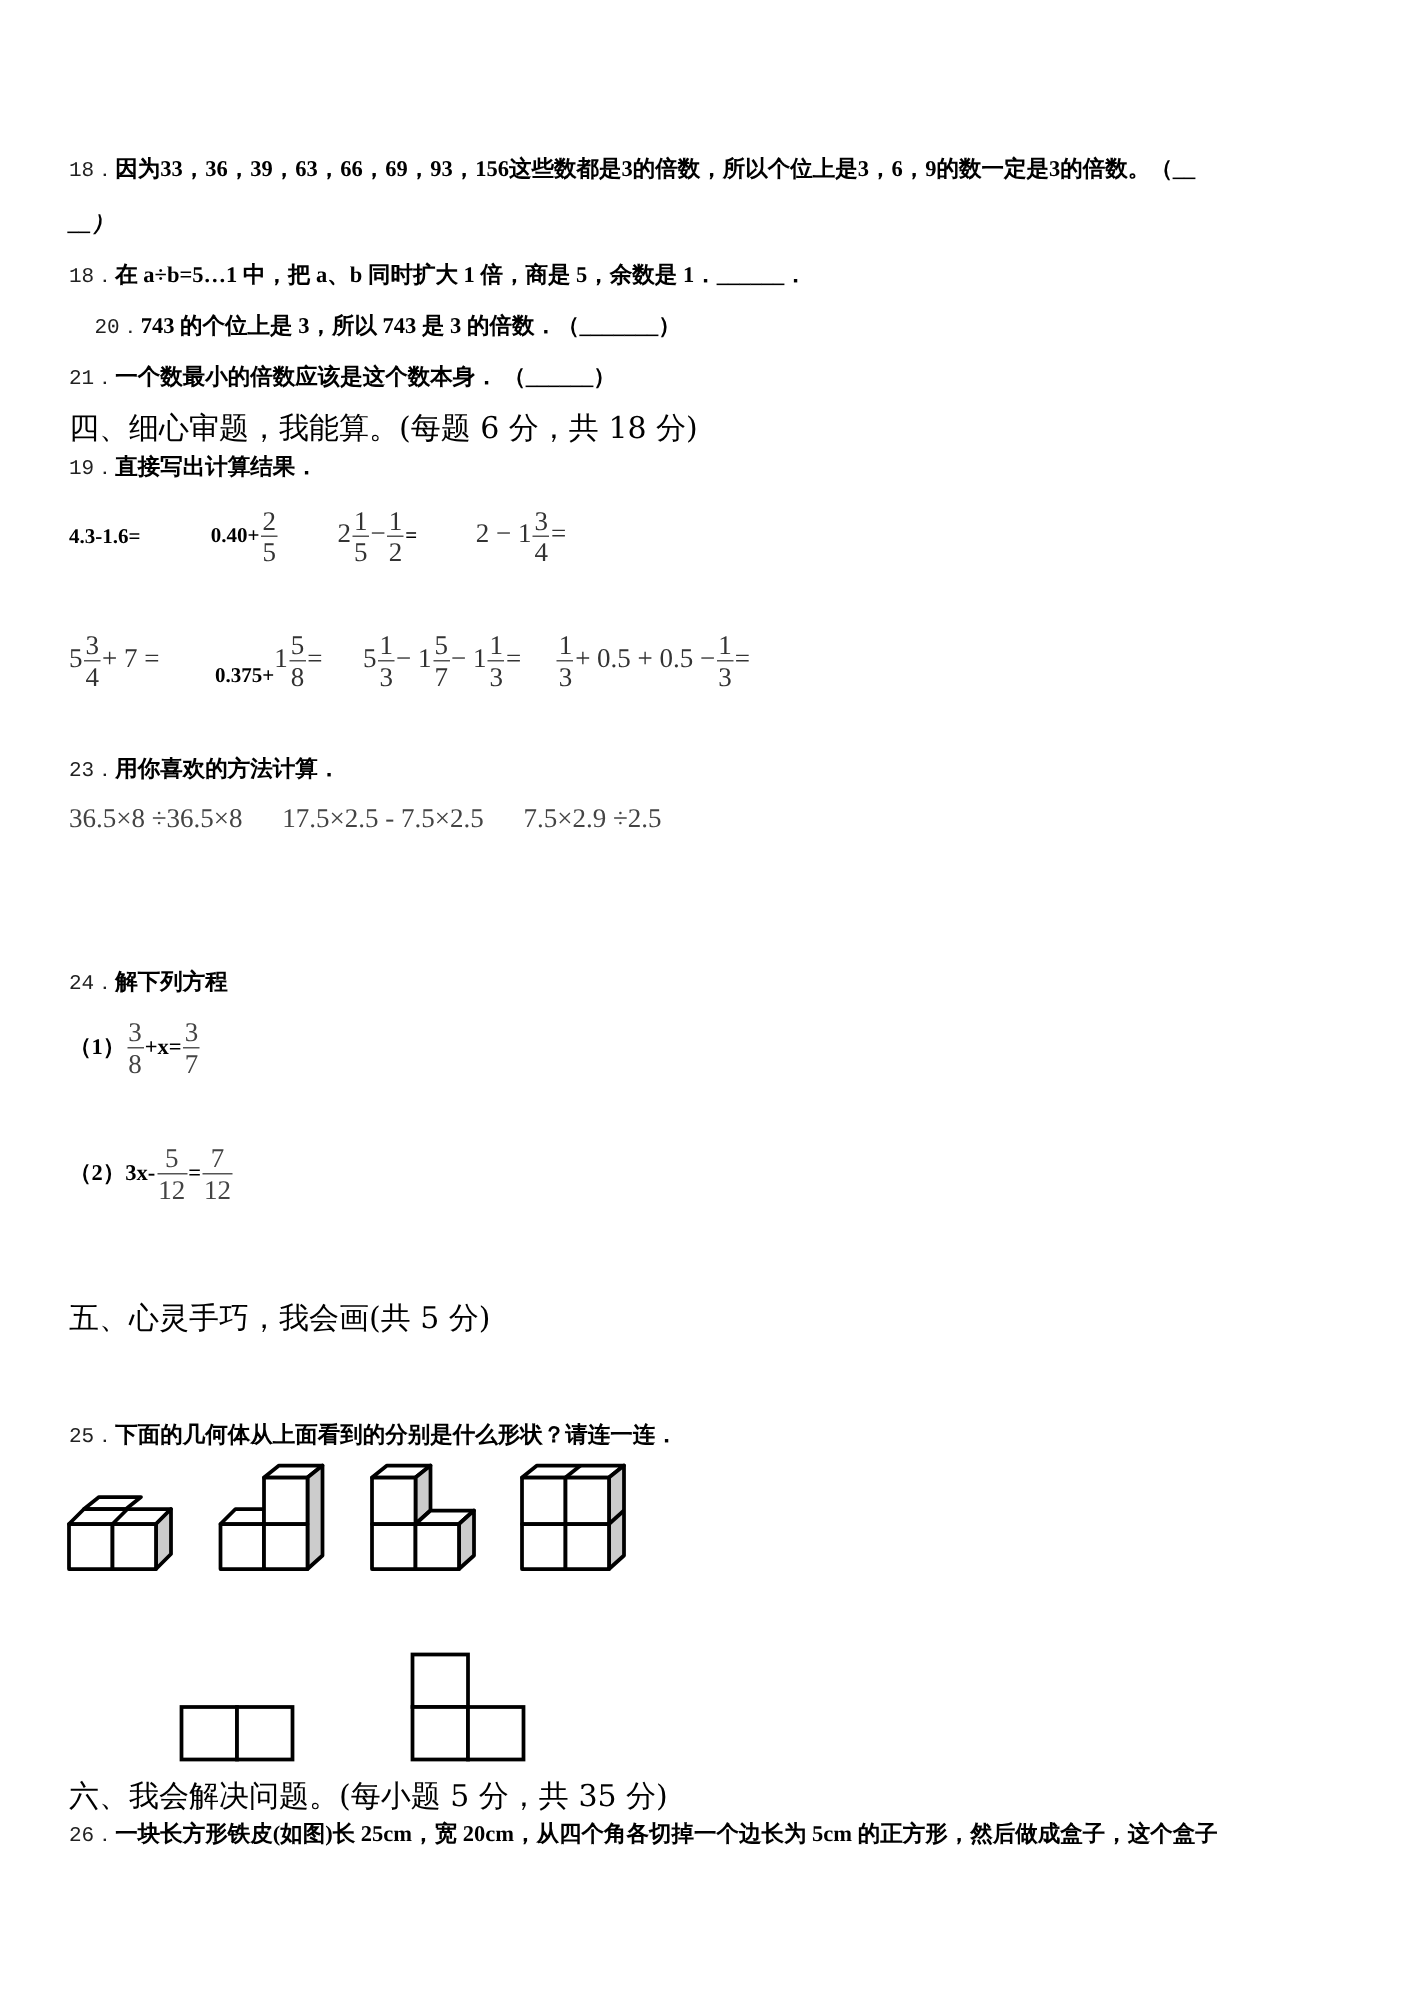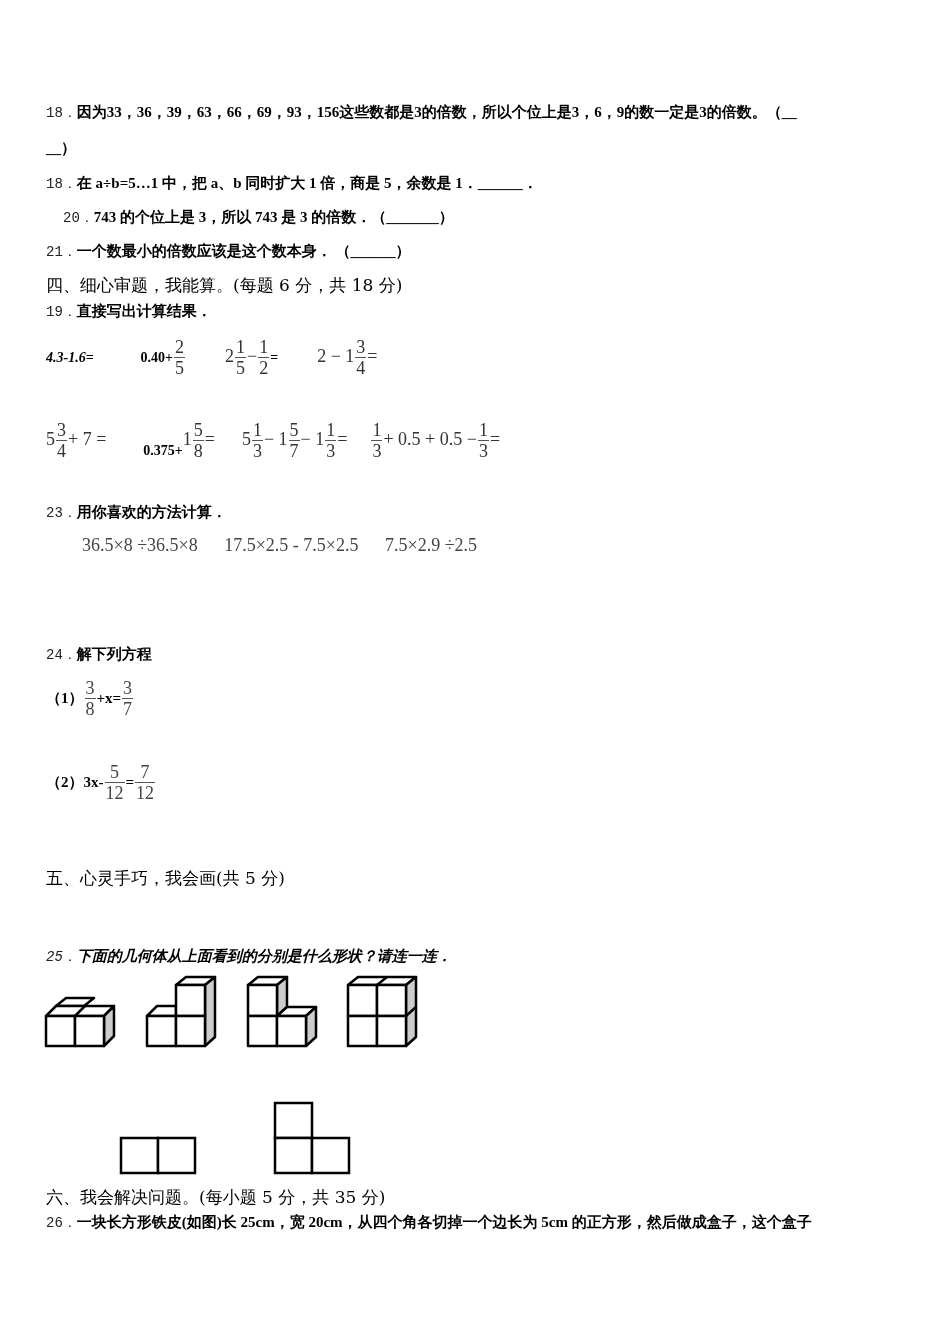--- a/index.html
+++ b/index.html
@@ -1,38 +1,38 @@
 <!DOCTYPE html>
 <html><head>
   <meta charset="utf-8">
   <style>
     html, body { margin: 0; padding: 0; background: #ffffff; }
     body { width: 950px; height: 1344px; position: relative; overflow: hidden;
            font-family: "DejaVu Serif", "Liberation Serif", serif; color: #000; }
     .line { position: absolute; left: 46px; font-size: 15px; line-height: 20px; white-space: nowrap; }
     .num { font-family: "Liberation Mono", "DejaVu Sans Mono", monospace; font-size: 14px; color: #222; font-weight: normal; }
     .b { font-weight: bold; font-family: "Liberation Serif", "DejaVu Serif", serif; }
-    .sec { font-size: 17px; }
+    .sec { font-size: 20px; }
     .math { position: absolute; font-family: "Liberation Serif", "DejaVu Serif", serif; font-size: 18px; color: #333; white-space: nowrap; }
     .bold-math { font-weight: bold; font-size: 14px; color: #000; font-family: "Liberation Serif", serif; }
     .frac { display: inline-block; vertical-align: middle; text-align: center; margin: 0 1px; }
     .frac span { display: block; line-height: 20px; padding: 0 1px; }
     .frac .top { border-bottom: 1px solid #555; }
     .gray { color: #444; }
-    .calc { position: absolute; left: 46px; top: 535px; font-family: "Liberation Serif", serif; font-size: 18px; color: #444; white-space: nowrap; margin-left: 36px; }
+    .calc { position: absolute; left: 46px; top: 535px; font-family: "Liberation Serif", serif; font-size: 18px; color: #444; white-space: nowrap; }
     .calc span { margin-right: 22px; }
     .fig { position: absolute; }
   </style>
 </head>
 <body>
 
 <div class="line" style="top:102px;text-align:center;">
   <span class="num">18．</span><span class="b">因为33，36，39，63，66，69，93，156这些数都是3的倍数，所以个位上是3，6，9的数一定是3的倍数。（__</span>
 </div>
-<div class="line" style="top:138px;">
+<div class="line" style="top:138px;font-style:italic;">
   <span class="b">__）</span>
 </div>
 
 <div class="line" style="top:173px;">
   <span class="num">18．</span><span class="b">在 a÷b=5…1 中，把 a、b 同时扩大 1 倍，商是 5，余数是 1．______．</span>
 </div>
 
 <div class="line" style="top:207px;margin-left:17px;">
   <span class="num">20．</span><span class="b">743 的个位上是 3，所以 743 是 3 的倍数．（_______）</span>
 </div>
@@ -41,21 +41,21 @@
   <span class="num">21．</span><span class="b">一个数最小的倍数应该是这个数本身．  （______）</span>
 </div>
 
 <div class="line sec" style="top:275px;">四、细心审题，我能算。(每题 6 分，共 18 分)</div>
 
 <div class="line" style="top:301px;">
   <span class="num">19．</span><span class="b">直接写出计算结果．</span>
 </div>
 
 <div class="math" style="left:46px; top:337px;">
-  <span class="bold-math" style="display:inline-block; width:90px;font-style:italic;">4.3-1.6=</span>
+  <span class="bold-math" style="display:inline-block; width:90px;">4.3-1.6=</span>
   <span class="bold-math">0.40+</span><span class="frac"><span class="top">2</span><span>5</span></span>
   <span style="display:inline-block; width:30px;"></span>
   <span>2</span><span class="frac"><span class="top">1</span><span>5</span></span><span>−</span><span class="frac"><span class="top">1</span><span>2</span></span><span class="bold-math">=</span>
   <span style="display:inline-block; width:30px;"></span>
   <span>2 − 1</span><span class="frac"><span class="top">3</span><span>4</span></span><span>=</span>
 </div>
 
 <div class="math" style="left:46px; top:420px;">
   <span>5</span><span class="frac"><span class="top">3</span><span>4</span></span><span>+ 7 =</span>
   <span style="display:inline-block; width:28px;"></span>
@@ -80,21 +80,21 @@
 </div>
 <div class="math" style="left:46px; top:678px;">
   <span class="bold-math" style="font-size:15px;">（1）</span><span class="frac gray"><span class="top">3</span><span>8</span></span><span class="bold-math" style="font-size:15px;">+x=</span><span class="frac gray"><span class="top">3</span><span>7</span></span>
 </div>
 <div class="math" style="left:46px; top:762px;">
   <span class="bold-math" style="font-size:15px;">（2）</span><span class="bold-math" style="font-size:15px;">3x-</span><span class="frac gray"><span class="top">5</span><span>12</span></span><span class="bold-math" style="font-size:15px;">=</span><span class="frac gray"><span class="top">7</span><span>12</span></span>
 </div>
 
 <div class="line sec" style="top:868px;">五、心灵手巧，我会画(共 5 分)</div>
 
-<div class="line" style="top:946px;font-style:italic;">
+<div class="line" style="top:946px;">
   <span class="num">25．</span><span class="b">下面的几何体从上面看到的分别是什么形状？请连一连．</span>
 </div>
 
 <svg class="fig" style="left:44px; top:996px;" width="74" height="52">
   <g stroke="#000" stroke-width="2.5" fill="#fff" stroke-linejoin="round">
     <polygon points="12,10 22,2 50,2 40,10"></polygon>
     <polygon points="2,20 12,10 70,10 60,20"></polygon>
     <polygon points="60,20 70,10 70,40 60,50" fill="#ccc"></polygon>
     <rect x="2" y="20" width="29" height="30"></rect>
     <rect x="31" y="20" width="29" height="30"></rect>

